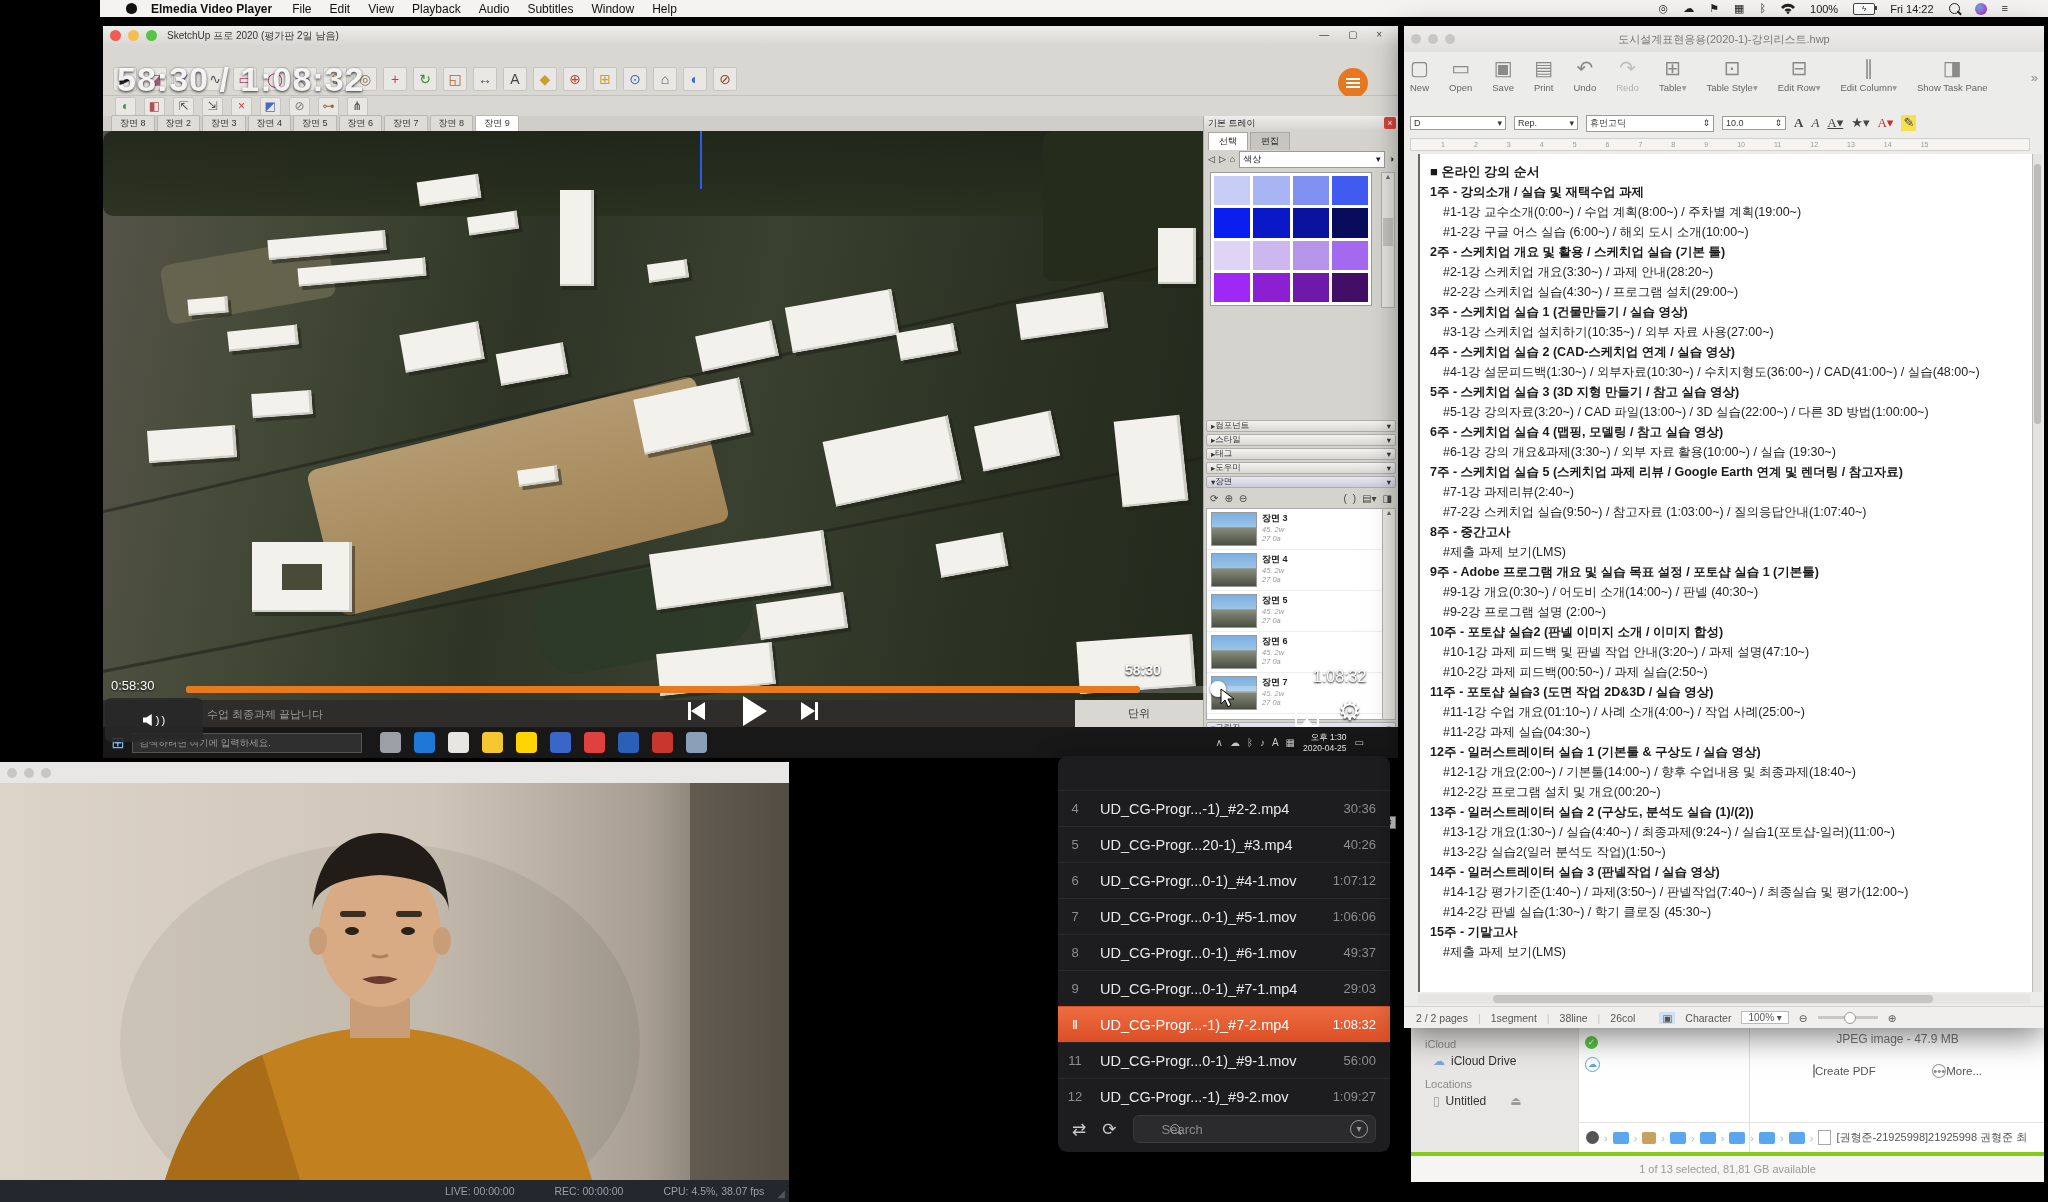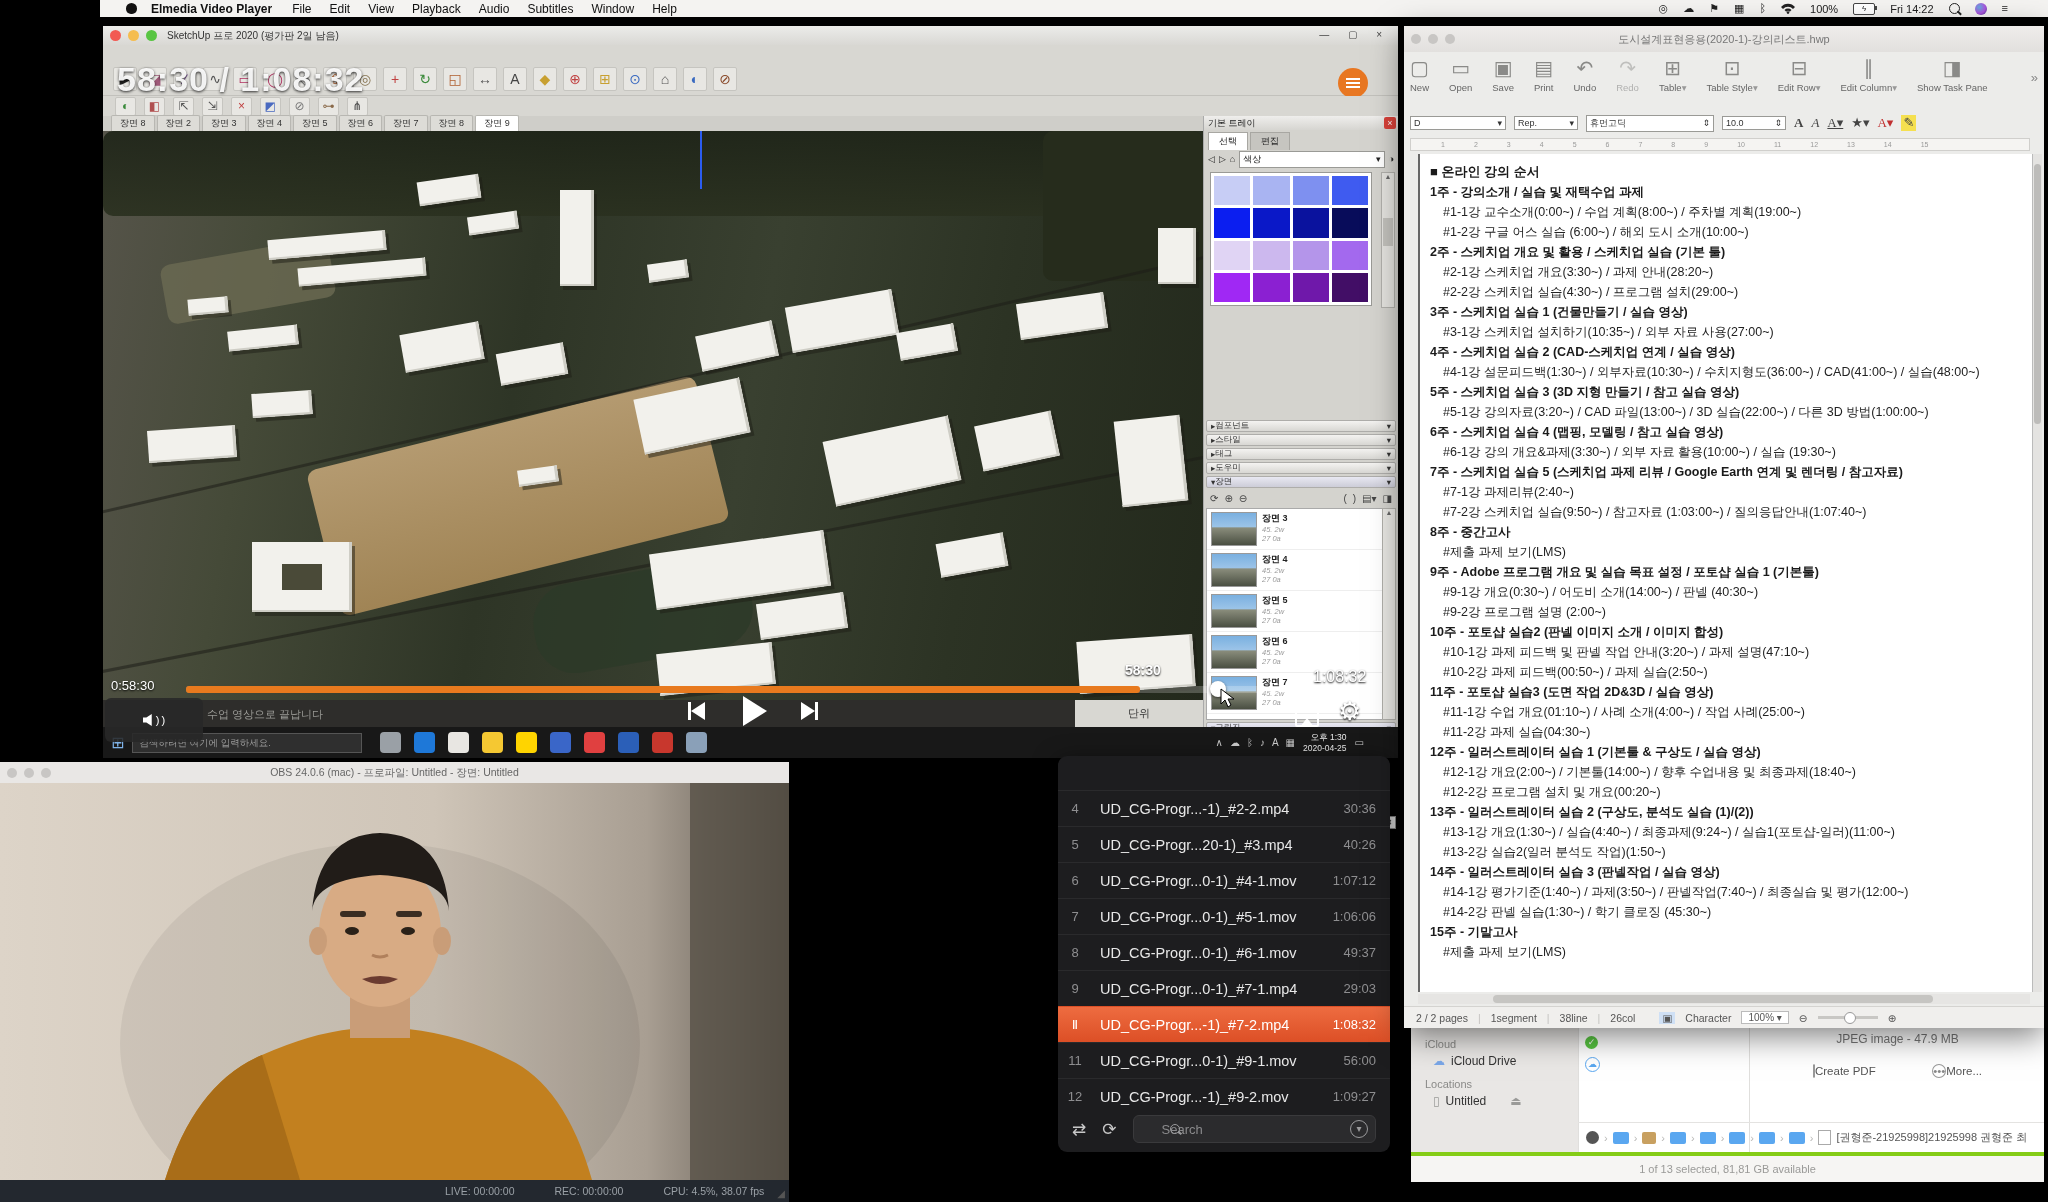--- a/index.html
+++ b/index.html
@@ -540,42 +540,41 @@
       <svg class="cur" width="16" height="20" viewBox="0 0 16 20">
           <polygon points="1,1 1,16 5,12 8,19 11,17 8,11 14,11" fill="#fff" stroke="#000" stroke-width="1"></polygon>
         </svg>
     </div>
     <div class="osd-tip">58:30</div>
     <div class="osd-dur">1:08:32</div>
     <div class="volbox">
         <span class="spk"></span>
         <span class="spkw">) )</span>
       </div>
-    <div class="subtt">수업 영상으로 끝납니다</div>
+    <div class="subtt">수업 최종과제 끝납니다</div>
     <div class="ctr" style="left:585px">
         <span class="bar-v"></span>
         <span class="tri-sl"></span>
       </div>
     <div class="ctr" style="left:640px;top:670px">
         <span class="tri"></span>
       </div>
     <div class="ctr" style="left:698px">
         <span class="tri-s"></span>
         <span class="bar-v"></span>
       </div>
     <span class="airp"></span>
     <span class="gear">⚙</span>
   </div>
 
   <div class="obs">
     <div class="obs-title">
       <span class="gdot"></span>
       <span class="gdot"></span>
       <span class="gdot"></span>
-      <span class="ot">OBS 24.0.6 (mac) - 프로파일: Untitled - 장면: Untitled</span>
     </div>
     <div class="obs-video">
       <svg width="789" height="397" viewBox="0 0 789 397" preserveAspectRatio="none">
         <defs>
           <linearGradient id="wall" x1="0" y1="0" x2="1" y2="0">
             <stop offset="0" stop-color="#ddd4c8"></stop>
               <stop offset="0.55" stop-color="#cfc5b8"></stop>
             <stop offset="0.82" stop-color="#a89e92"></stop>
               <stop offset="1" stop-color="#5e574e"></stop>
           </linearGradient>

